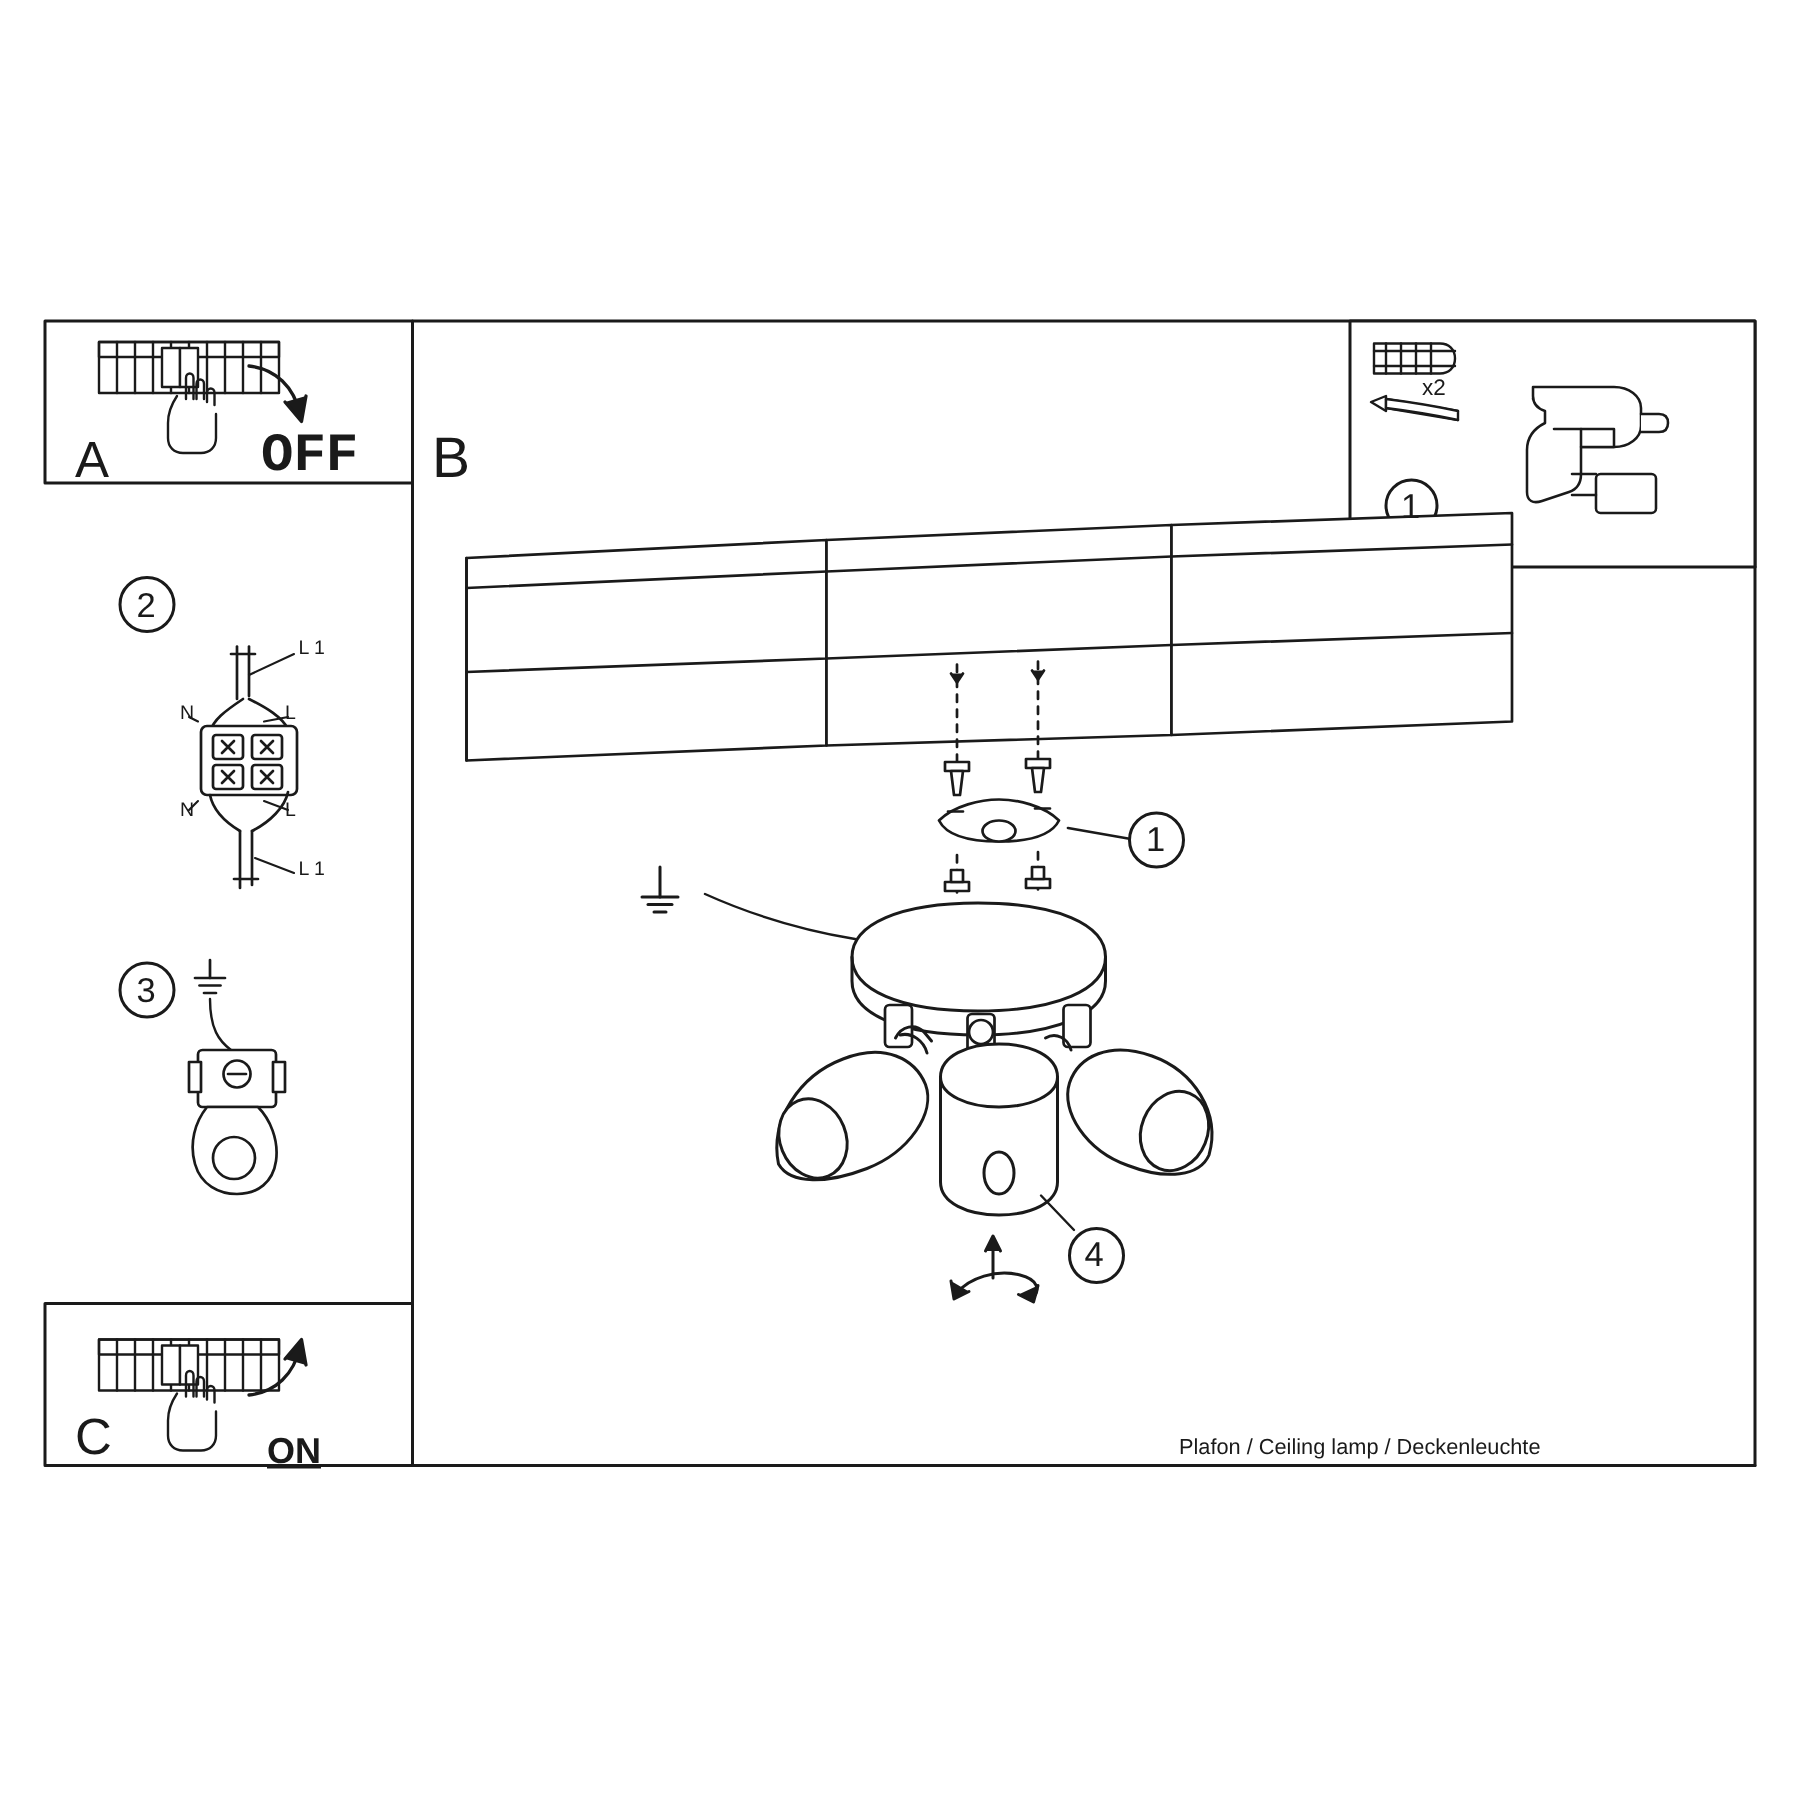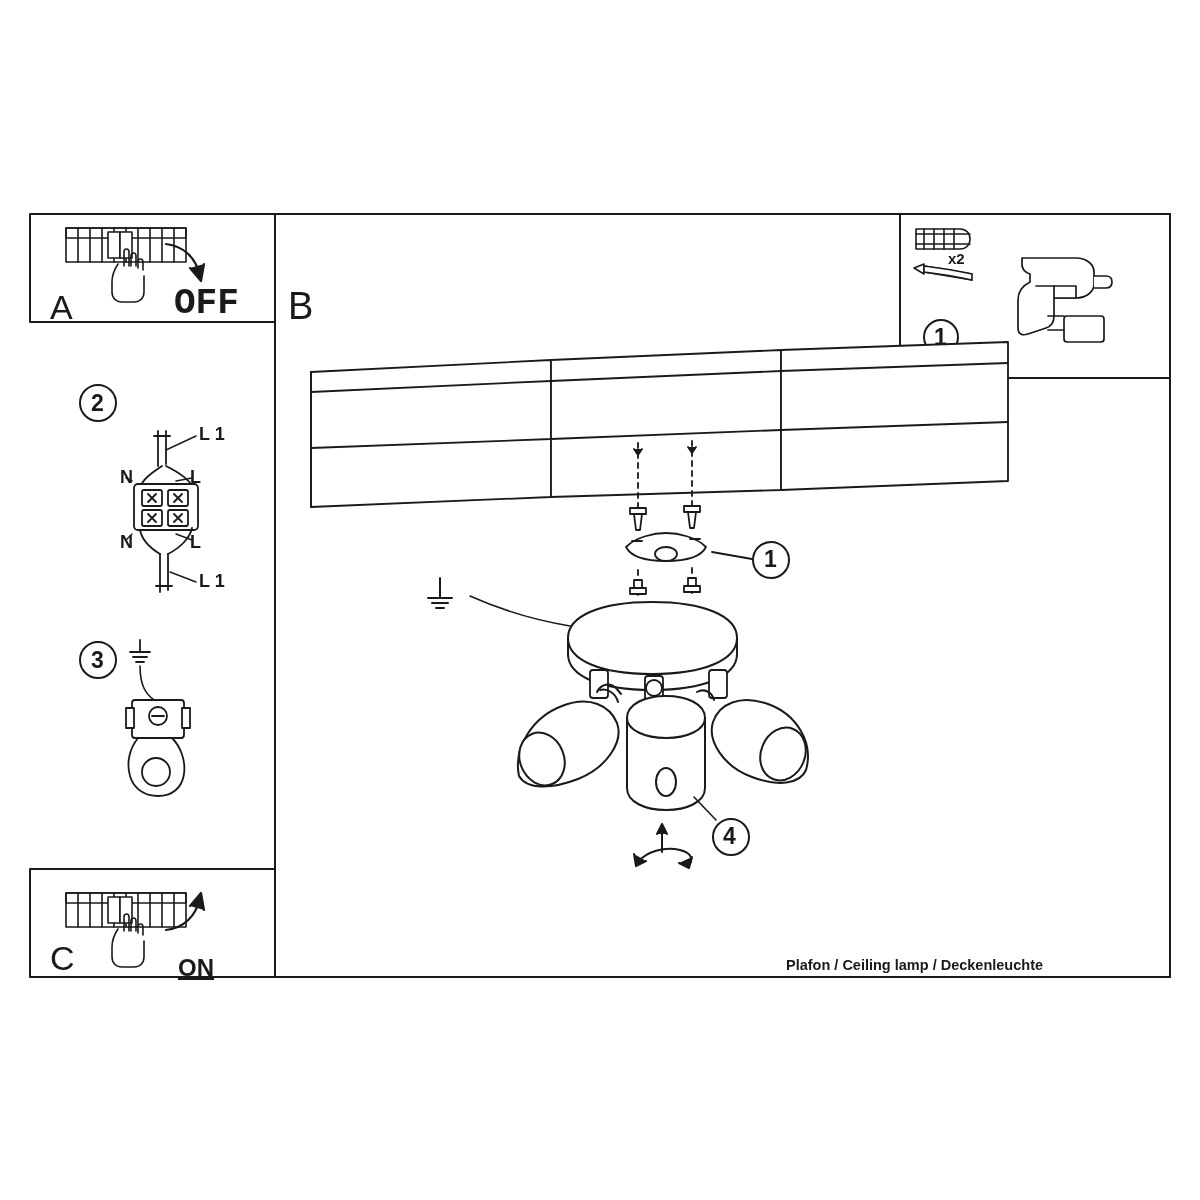--- a/index.html
+++ b/index.html
@@ -21,25 +21,24 @@
   .svg-layer {
     position: absolute;
     left: 0; top: 0;
     width: 1200px;
     height: 1200px;
   }
   .lbl {
     position: absolute;
     font-family: "Liberation Sans", sans-serif;
     white-space: pre;
-    font-weight: bold;
   }
   .lbl-big { font-size: 34px; font-weight: 400; }
   .lbl-sm { font-size: 15px; }
-  .lbl-xs { font-size: 18px; }
+  .lbl-xs { font-size: 13px; }
   .lbl-foot { font-size: 14.5px; }
   .num { font-size: 23px; }
 </style>
 </head>
 <body>
 
 <div id="sheet">
 
   <svg class="svg-layer" viewBox="0 0 1200 1200">
     <g fill="none" stroke="#1a1a1a" stroke-width="2" stroke-linecap="round" stroke-linejoin="round">

